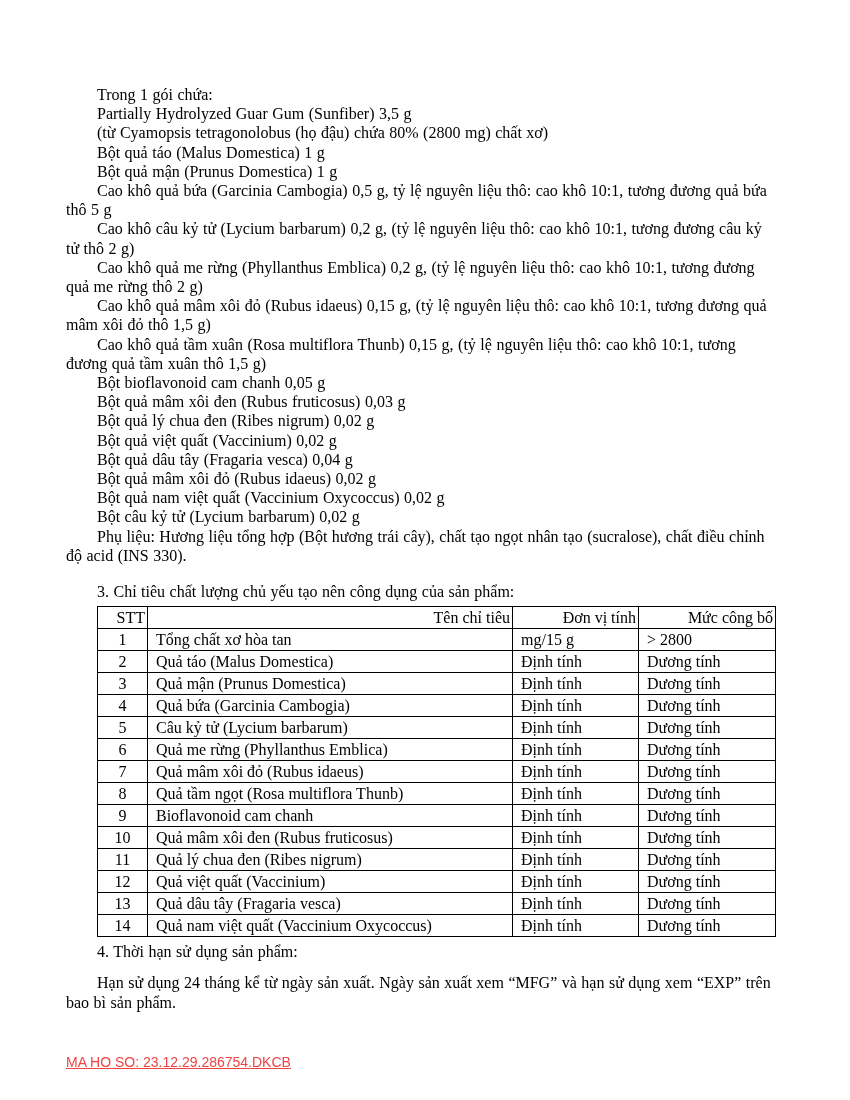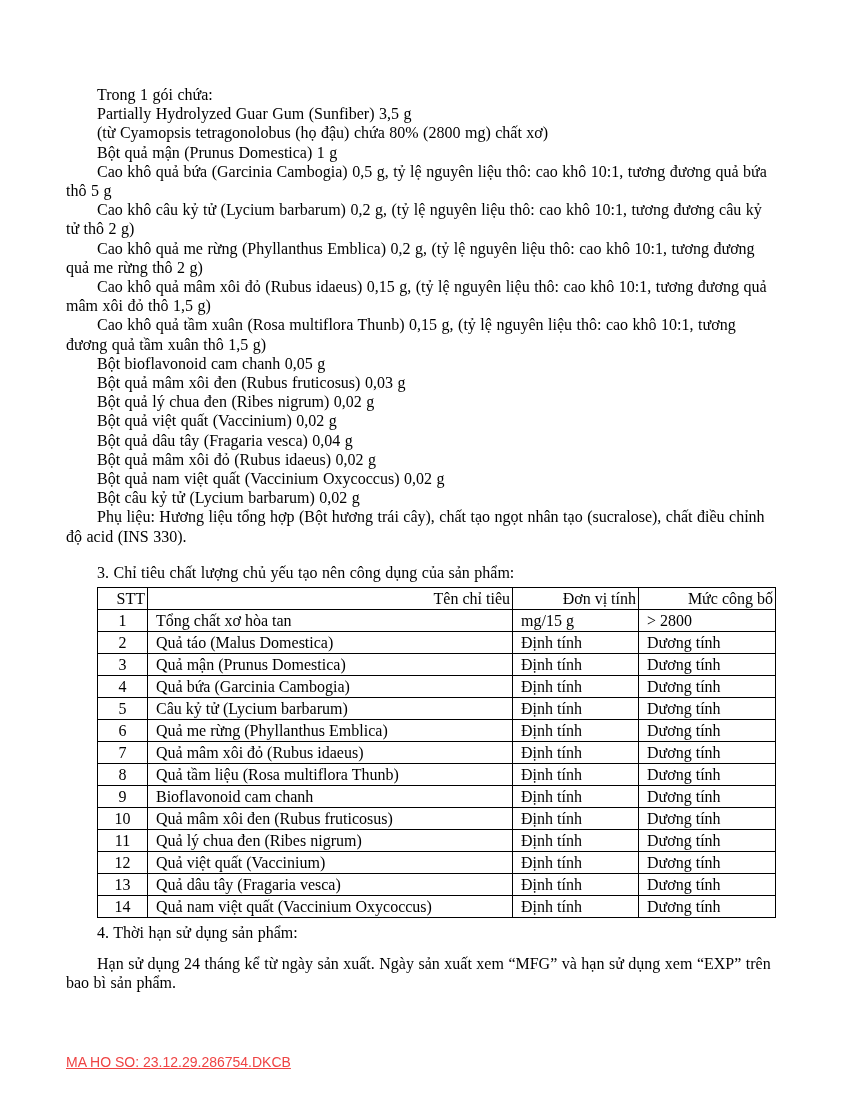--- a/index.html
+++ b/index.html
@@ -80,20 +80,21 @@
 </head>
 <body>
 
 <div class="page">
   <div class="content">
 
     <div>
         <p class="para">Trong 1 gói chứa:</p>
         <p class="para">Partially Hydrolyzed Guar Gum (Sunfiber) 3,5 g</p>
         <p class="para">(từ Cyamopsis tetragonolobus (họ đậu) chứa 80% (2800 mg) chất xơ)</p>
+        <p class="para">Bột quả táo (Malus Domestica) 1 g</p>
         <p class="para">Bột quả mận (Prunus Domestica) 1 g</p>
         <p class="para">Cao khô quả bứa (Garcinia Cambogia) 0,5 g, tỷ lệ nguyên liệu thô: cao khô 10:1, tương đương quả bứa thô 5 g</p>
         <p class="para">Cao khô câu kỷ tử (Lycium barbarum) 0,2 g, (tỷ lệ nguyên liệu thô: cao khô 10:1, tương đương câu kỷ tử thô 2 g)</p>
         <p class="para">Cao khô quả me rừng (Phyllanthus Emblica) 0,2 g, (tỷ lệ nguyên liệu thô: cao khô 10:1, tương đương quả me rừng thô 2 g)</p>
         <p class="para">Cao khô quả mâm xôi đỏ (Rubus idaeus) 0,15 g, (tỷ lệ nguyên liệu thô: cao khô 10:1, tương đương quả mâm xôi đỏ thô 1,5 g)</p>
         <p class="para">Cao khô quả tầm xuân (Rosa multiflora Thunb) 0,15 g, (tỷ lệ nguyên liệu thô: cao khô 10:1, tương đương quả tầm xuân thô 1,5 g)</p>
         <p class="para">Bột bioflavonoid cam chanh 0,05 g</p>
         <p class="para">Bột quả mâm xôi đen (Rubus fruticosus) 0,03 g</p>
         <p class="para">Bột quả lý chua đen (Ribes nigrum) 0,02 g</p>
         <p class="para">Bột quả việt quất (Vaccinium) 0,02 g</p>
@@ -159,21 +160,21 @@
             <td>Dương tính</td>
           </tr>
           <tr>
             <td>7</td>
             <td>Quả mâm xôi đỏ (Rubus idaeus)</td>
             <td>Định tính</td>
             <td>Dương tính</td>
           </tr>
           <tr>
             <td>8</td>
-            <td>Quả tầm liệu (Rosa multiflora Thunb)</td>
+            <td>Quả tầm ngọt (Rosa multiflora Thunb)</td>
             <td>Định tính</td>
             <td>Dương tính</td>
           </tr>
           <tr>
             <td>9</td>
             <td>Bioflavonoid cam chanh</td>
             <td>Định tính</td>
             <td>Dương tính</td>
           </tr>
           <tr>

